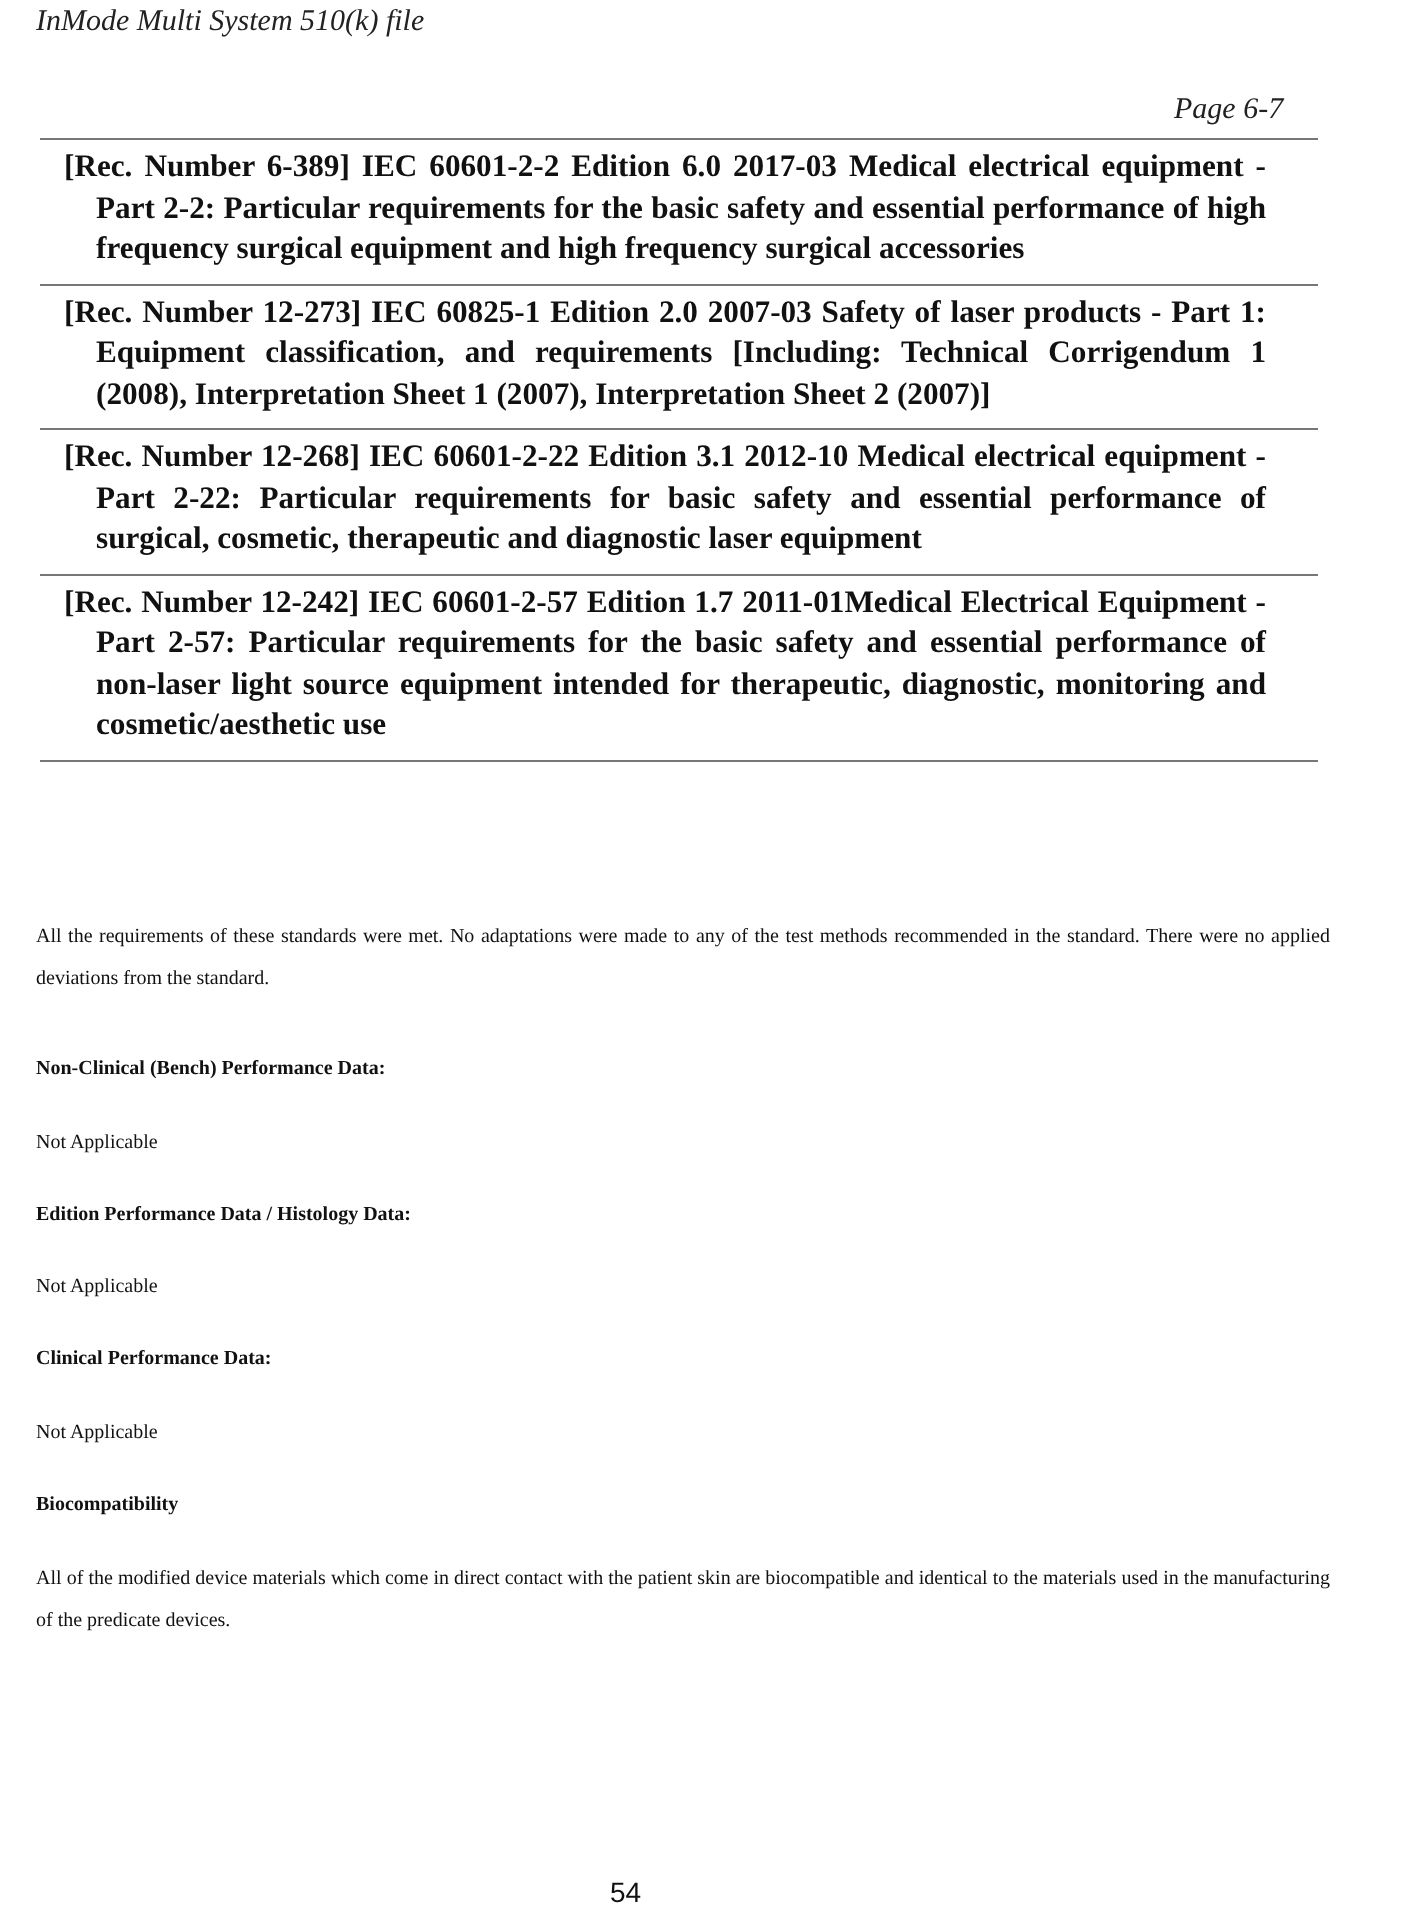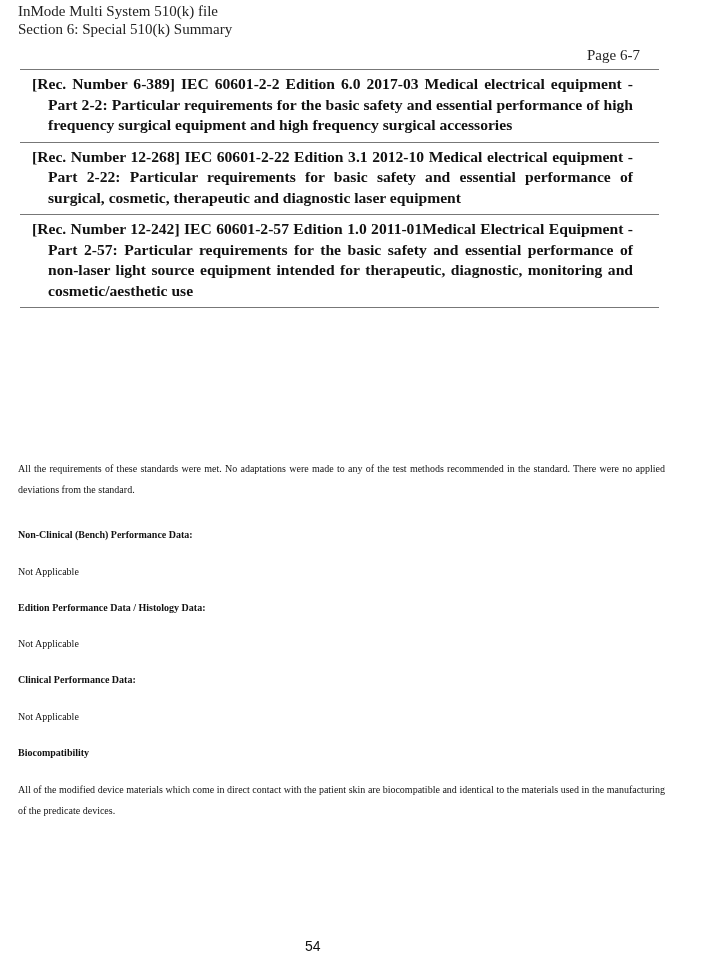--- a/index.html
+++ b/index.html
@@ -1,49 +1,51 @@
 <!DOCTYPE html>
 <html><head>
 <meta charset="utf-8">
 <style>
   html, body { margin: 0; padding: 0; background: #ffffff; }
   body { width: 707px; height: 960px; position: relative; overflow: hidden;
          font-family: "Liberation Serif", serif; color: #111; }
-  .hdr { position: absolute; font-size: 15px; line-height: 18px; color: #222; }
+  .hdr { position: absolute; font-style: italic; font-size: 15px; line-height: 18px; color: #222; }
   #hdr-left { left: 18px; top: 2px; }
   #hdr-right { left: 587px; top: 2px; margin-top: 44px; }
   .table { position: absolute; left: 20px; top: 69px; width: 639px; font-weight: bold; }
   .row { border-top: 1.5px solid #777; padding: 4px 26px 6px 12px; }
   .row:last-child { border-bottom: 1.5px solid #777; }
   .cell { font-size: 15.6px; line-height: 20.5px; text-align: justify;
           padding-left: 16px; text-indent: -16px; }
   .body { position: absolute; left: 18px; width: 647px; font-size: 10px; line-height: 20.5px; }
   .para { text-align: justify; margin: 0; }
   .h { font-weight: bold; margin: 0; }
   .np { margin: 0; }
   #footer { position: absolute; left: 305px; top: 938px; font-family: "Liberation Sans", sans-serif; font-size: 14px; }
 </style>
 </head>
 <body>
 
 <div class="hdr" id="hdr-left">
   <div>InMode Multi System 510(k) file</div>
-  <div>Section 6: Special 510(k) Summary</div>
 </div>
 <div class="hdr" id="hdr-right">Page 6-7</div>
 
 <div class="table">
   <div class="row">
       <div class="cell">[Rec. Number 6-389] IEC 60601-2-2 Edition 6.0 2017-03 Medical electrical equipment - Part 2-2: Particular requirements for the basic safety and essential performance of high frequency surgical equipment and high frequency surgical accessories</div>
     </div>
   <div class="row">
+      <div class="cell">[Rec. Number 12-273] IEC 60825-1 Edition 2.0 2007-03 Safety of laser products - Part 1: Equipment classification, and requirements [Including: Technical Corrigendum 1 (2008), Interpretation Sheet 1 (2007), Interpretation Sheet 2 (2007)]</div>
+    </div>
+  <div class="row">
       <div class="cell">[Rec. Number 12-268] IEC 60601-2-22 Edition 3.1 2012-10 Medical electrical equipment - Part 2-22: Particular requirements for basic safety and essential performance of surgical, cosmetic, therapeutic and diagnostic laser equipment</div>
     </div>
   <div class="row">
-      <div class="cell">[Rec. Number 12-242] IEC 60601-2-57 Edition 1.0 2011-01Medical Electrical Equipment - Part 2-57: Particular requirements for the basic safety and essential performance of non-laser light source equipment intended for therapeutic, diagnostic, monitoring and cosmetic/aesthetic use</div>
+      <div class="cell">[Rec. Number 12-242] IEC 60601-2-57 Edition 1.7 2011-01Medical Electrical Equipment - Part 2-57: Particular requirements for the basic safety and essential performance of non-laser light source equipment intended for therapeutic, diagnostic, monitoring and cosmetic/aesthetic use</div>
     </div>
 </div>
 
 <div class="body" style="top:459px;">
   <p class="para">All the requirements of these standards were met. No adaptations were made to any of the test methods recommended in the standard. There were no applied deviations from the standard.</p>
 </div>
 
 <div class="body" style="top:525px;">
   <p class="h">Non-Clinical (Bench) Performance Data:</p>
 </div>

